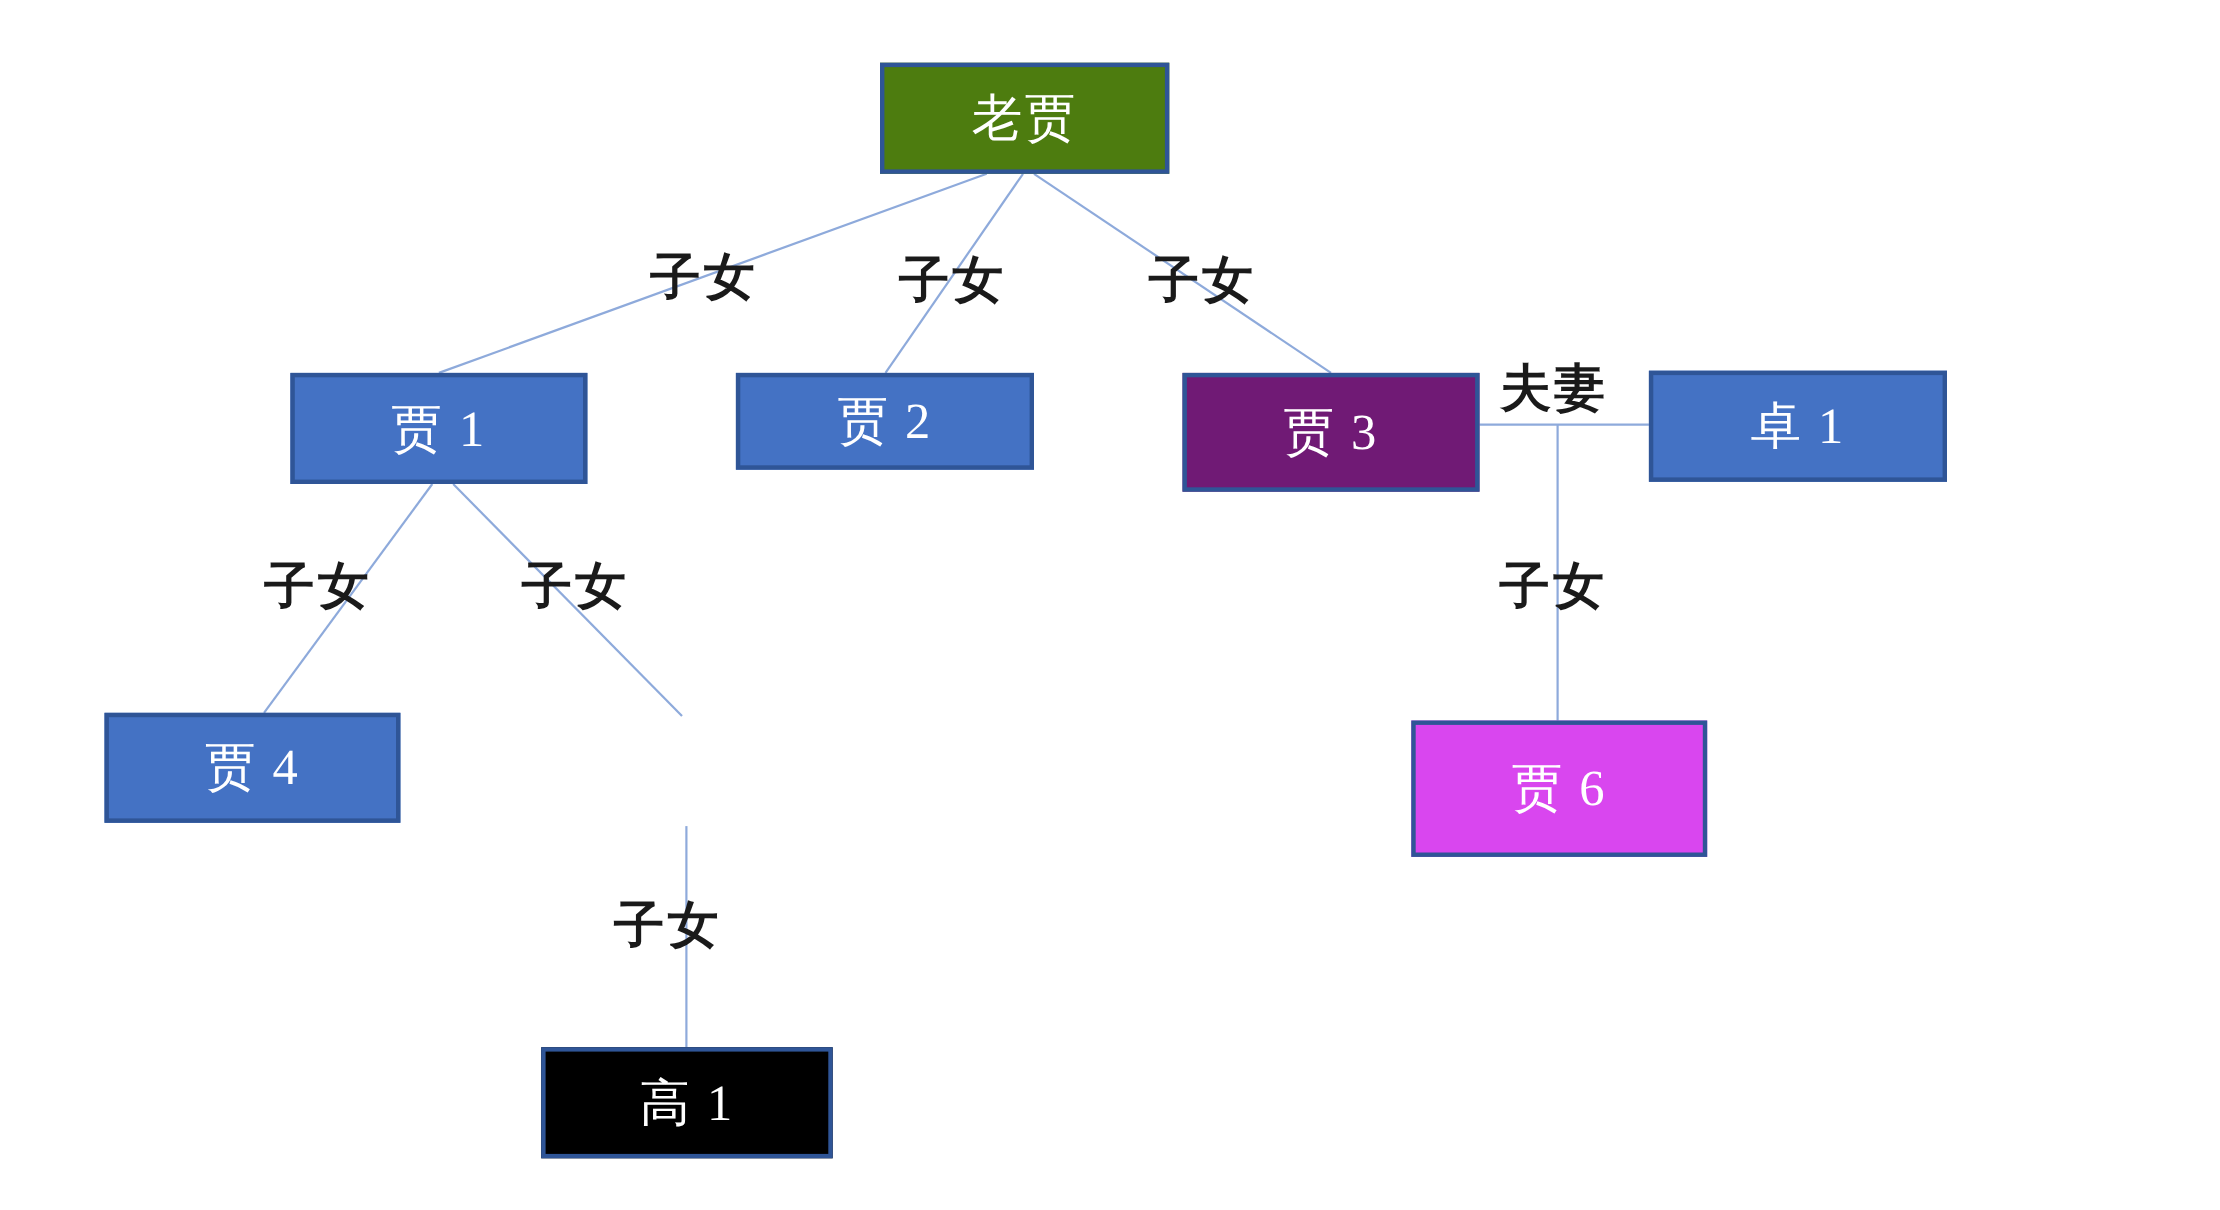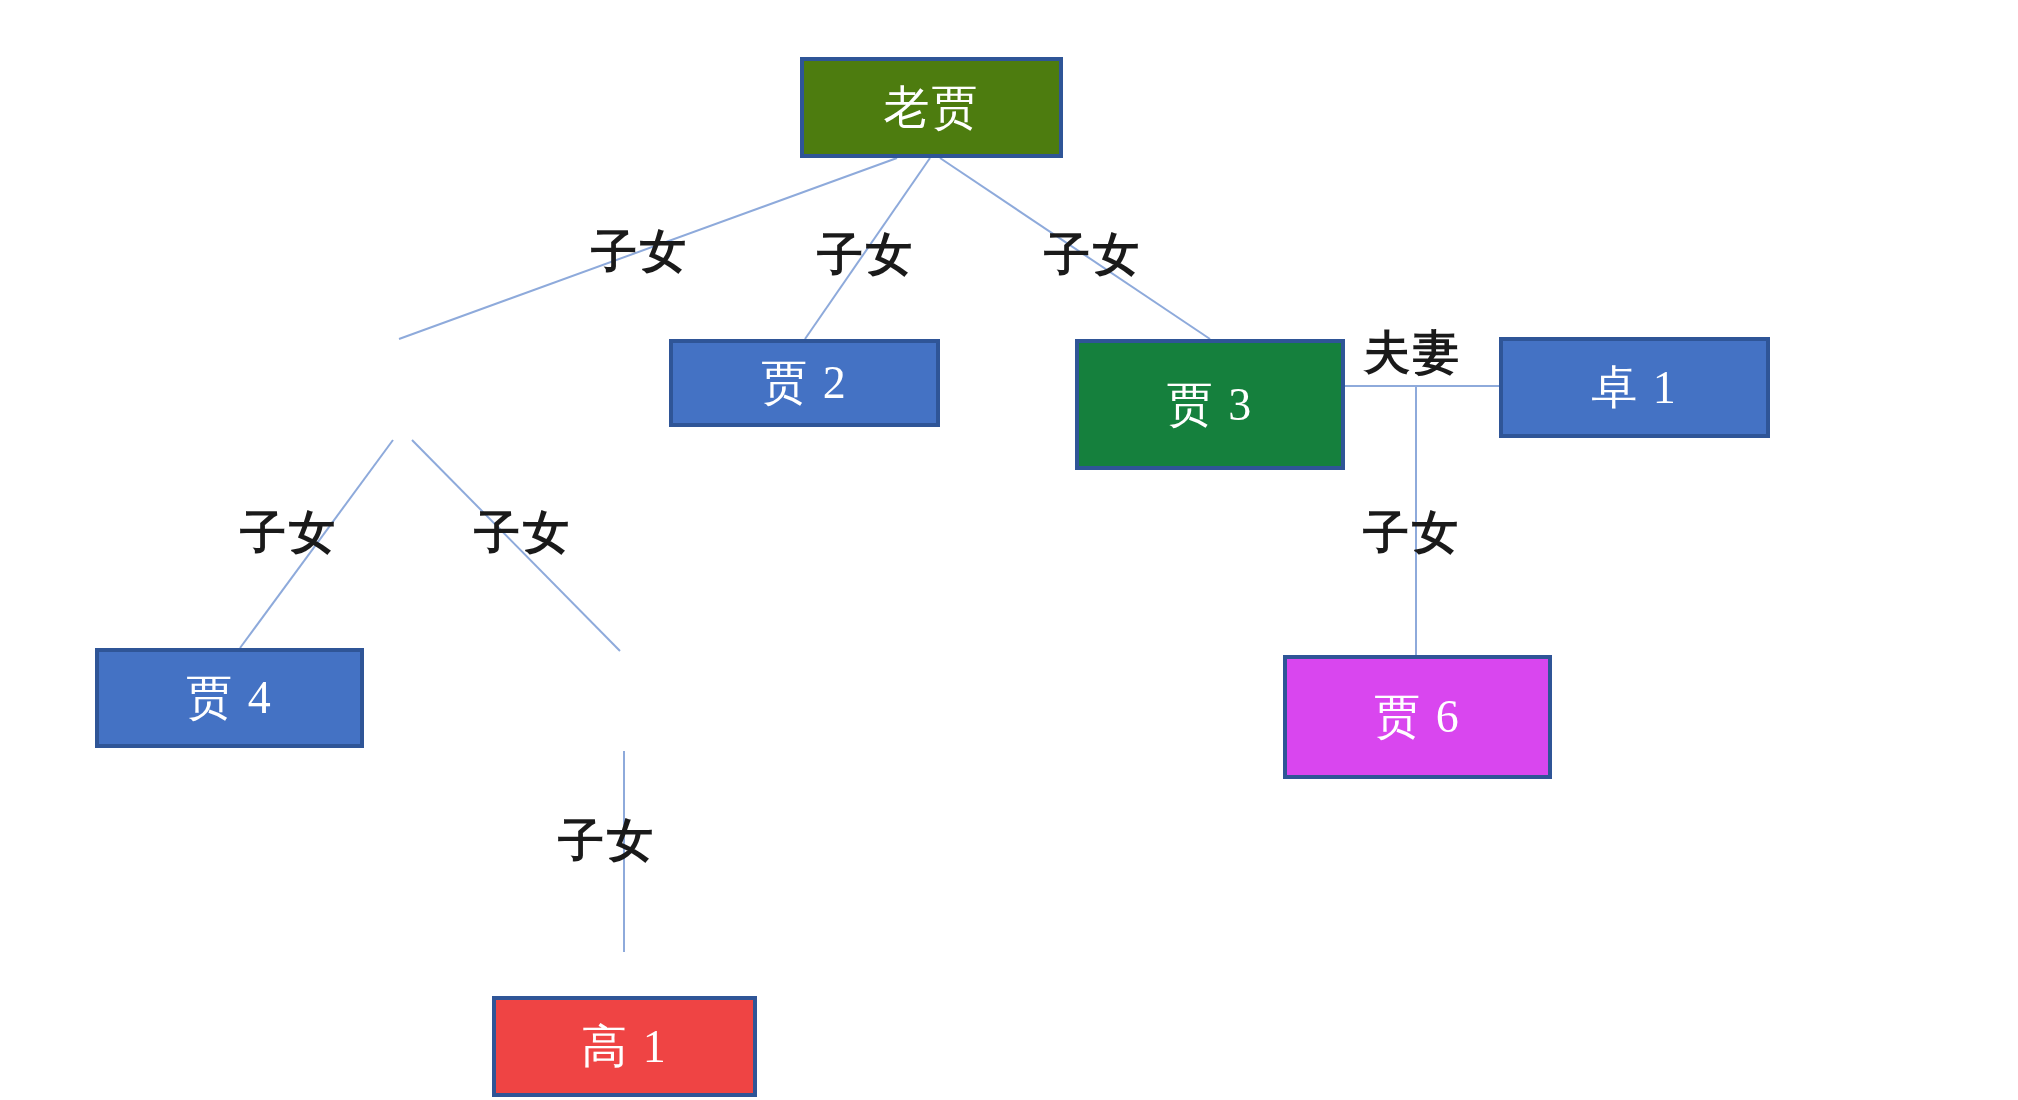--- a/index.html
+++ b/index.html
@@ -54,26 +54,27 @@
       <line x1="897" y1="158" x2="399" y2="339" stroke="#8EAADB" stroke-width="2"></line>
       <line x1="930" y1="158" x2="805" y2="339" stroke="#8EAADB" stroke-width="2"></line>
       <line x1="940" y1="158" x2="1210" y2="339" stroke="#8EAADB" stroke-width="2"></line>
       <line x1="393" y1="440" x2="240" y2="648" stroke="#8EAADB" stroke-width="2"></line>
       <line x1="412" y1="440" x2="620" y2="651" stroke="#8EAADB" stroke-width="2"></line>
       <line x1="624" y1="751" x2="624" y2="952" stroke="#8EAADB" stroke-width="2"></line>
       <line x1="1345" y1="386" x2="1499" y2="386" stroke="#8EAADB" stroke-width="2"></line>
       <line x1="1416" y1="386" x2="1416" y2="655" stroke="#8EAADB" stroke-width="2"></line>
     </svg>
 <div class="node" style="left: 800px; top: 57px; width: 263px; height: 101px; background: #4d7c0f; border: 4px solid rgb(47, 85, 151); color: rgb(255, 255, 255);">老贾</div>
+    <div class="node" style="left: 264px; top: 339px; width: 270px; height: 101px; background: rgb(68, 114, 196); border: 4px solid rgb(47, 85, 151); color: rgb(255, 255, 255);">贾 1</div>
     <div class="node" style="left: 669px; top: 339px; width: 271px; height: 88px; background: rgb(68, 114, 196); border: 4px solid rgb(47, 85, 151); color: rgb(255, 255, 255);">贾 2</div>
-    <div class="node" style="left: 1075px; top: 339px; width: 270px; height: 131px; background: #15803d; border: 4px solid rgb(47, 85, 151); color: rgb(255, 255, 255);">贾 3</div>
+    <div class="node" style="left: 1075px; top: 339px; width: 270px; height: 108px; background: #701a75; border: 4px solid rgb(47, 85, 151); color: rgb(255, 255, 255);">贾 3</div>
     <div class="node" style="left: 1499px; top: 337px; width: 271px; height: 101px; background: rgb(68, 114, 196); border: 4px solid rgb(47, 85, 151); color: rgb(255, 255, 255);">卓 1</div>
     <div class="node" style="left: 95px; top: 648px; width: 269px; height: 100px; background: rgb(68, 114, 196); border: 4px solid rgb(47, 85, 151); color: rgb(255, 255, 255);">贾 4</div>
     <div class="node" style="left: 1283px; top: 655px; width: 269px; height: 124px; background: #d946ef; border: 4px solid rgb(47, 85, 151); color: rgb(255, 255, 255);">贾 6</div>
-    <div class="node" style="left: 492px; top: 952px; width: 265px; height: 101px; background: #ef4444; border: 4px solid rgb(47, 85, 151); color: rgb(255, 255, 255); margin-top: 44px;">高 1</div>
+    <div class="node" style="left: 492px; top: 952px; width: 265px; height: 101px; background: #000000; border: 4px solid rgb(47, 85, 151); color: rgb(255, 255, 255);">高 1</div>
     <div class="edge-label" style="left: 640px; top: 252px; color: rgb(26, 26, 26);">子女</div>
     <div class="edge-label" style="left: 866px; top: 255px; color: rgb(26, 26, 26);">子女</div>
     <div class="edge-label" style="left: 1093px; top: 255px; color: rgb(26, 26, 26);">子女</div>
     <div class="edge-label" style="left: 289px; top: 533px; color: rgb(26, 26, 26);">子女</div>
     <div class="edge-label" style="left: 523px; top: 533px; color: rgb(26, 26, 26);">子女</div>
     <div class="edge-label" style="left: 607px; top: 841px; color: rgb(26, 26, 26);">子女</div>
     <div class="edge-label" style="left: 1413px; top: 353px; color: rgb(26, 26, 26);">夫妻</div>
     <div class="edge-label" style="left: 1412px; top: 533px; color: rgb(26, 26, 26);">子女</div>
   </div>
 

